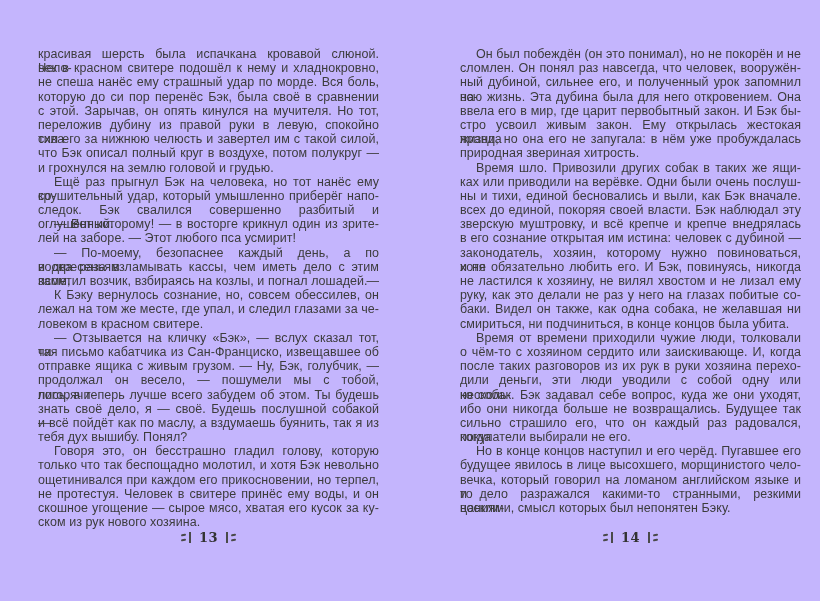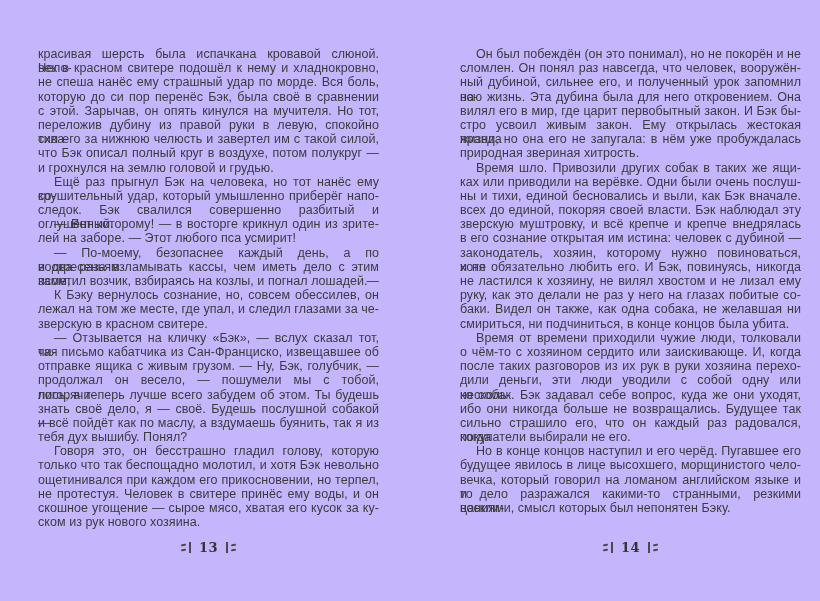--- a/index.html
+++ b/index.html
@@ -38,21 +38,21 @@
   }
   .line.last {
     text-align-last: left;
   }
   .line.first {
     text-indent: 16px;
   }
 
   .folio {
     position: absolute;
-    top: 493px;
+    top: 483px;
     left: 0;
     width: 341px;
     display: flex;
     justify-content: center;
     align-items: center;
     gap: 8px;
   }
   .folio .num {
     font-family: "DejaVu Serif", serif;
     font-weight: 700;
@@ -104,21 +104,21 @@
         <div class="line first">Ещё раз прыгнул Бэк на человека, но тот нанёс ему со-</div>
         <div class="line">крушительный удар, который умышленно приберёг напо-</div>
         <div class="line last">следок. Бэк свалился совершенно разбитый и оглушённый.</div>
         <div class="line first">— Вот которому! — в восторге крикнул один из зрите-</div>
         <div class="line last">лей на заборе. — Этот любого пса усмирит!</div>
         <div class="line first">— По-моему, безопаснее каждый день, а по воскресеньям</div>
         <div class="line">и два раза взламывать кассы, чем иметь дело с этим псом, —</div>
         <div class="line last">заметил возчик, взбираясь на козлы, и погнал лошадей.</div>
         <div class="line first">К Бэку вернулось сознание, но, совсем обессилев, он</div>
         <div class="line">лежал на том же месте, где упал, и следил глазами за че-</div>
-        <div class="line last">зверскую в красном свитере.</div>
+        <div class="line last">ловеком в красном свитере.</div>
         <div class="line first">— Отзывается на кличку «Бэк», — вслух сказал тот, чи-</div>
         <div class="line">тая письмо кабатчика из Сан-Франциско, извещавшее об</div>
         <div class="line">отправке ящика с живым грузом. — Ну, Бэк, голубчик, —</div>
         <div class="line">продолжал он весело, — пошумели мы с тобой, погорячи-</div>
         <div class="line">лись, а теперь лучше всего забудем об этом. Ты будешь</div>
         <div class="line">знать своё дело, я — своё. Будешь послушной собакой —</div>
         <div class="line">и всё пойдёт как по маслу, а вздумаешь буянить, так я из</div>
         <div class="line last">тебя дух вышибу. Понял?</div>
         <div class="line first">Говоря это, он бесстрашно гладил голову, которую</div>
         <div class="line">только что так беспощадно молотил, и хотя Бэк невольно</div>
@@ -145,21 +145,21 @@
       </span>
     </div>
   </section>
 
   <section class="page right">
     <div class="text-block">
         <div class="line first">Он был побеждён (он это понимал), но не покорён и не</div>
         <div class="line">сломлен. Он понял раз навсегда, что человек, вооружён-</div>
         <div class="line">ный дубиной, сильнее его, и полученный урок запомнил на</div>
         <div class="line">всю жизнь. Эта дубина была для него откровением. Она</div>
-        <div class="line">вилял его в мир, где царит первобытный закон. И Бэк бы-</div>
+        <div class="line">ввела его в мир, где царит первобытный закон. И Бэк бы-</div>
         <div class="line">стро усвоил живым закон. Ему открылась жестокая правда</div>
         <div class="line">жизни, но она его не запугала: в нём уже пробуждалась</div>
         <div class="line last">природная звериная хитрость.</div>
         <div class="line first">Время шло. Привозили других собак в таких же ящи-</div>
         <div class="line">ках или приводили на верёвке. Одни были очень послуш-</div>
         <div class="line">ны и тихи, единой бесновались и выли, как Бэк вначале.</div>
         <div class="line">всех до единой, покоряя своей власти. Бэк наблюдал эту</div>
         <div class="line">зверскую муштровку, и всё крепче и крепче внедрялась</div>
         <div class="line">в его сознание открытая им истина: человек с дубиной —</div>
         <div class="line">законодатель, хозяин, которому нужно повиноваться, хотя</div>

